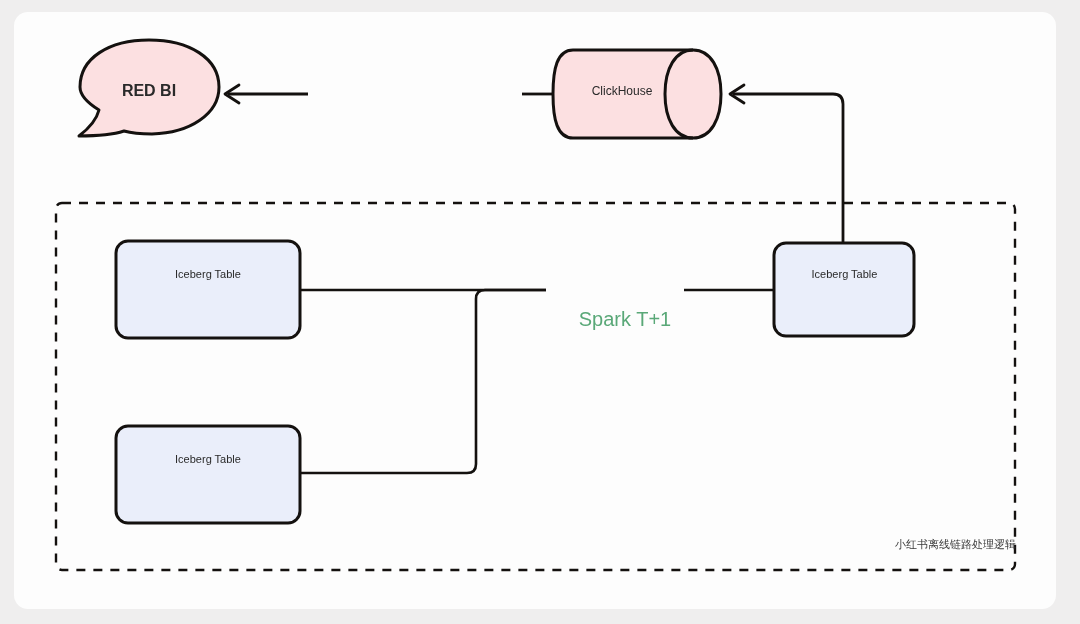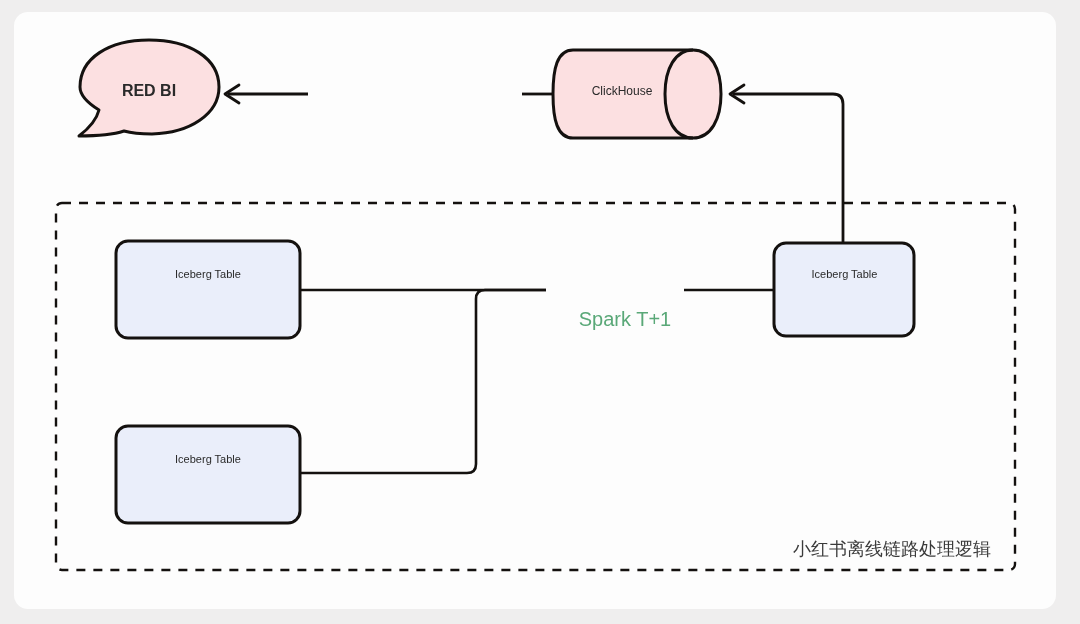--- a/index.html
+++ b/index.html
@@ -63,22 +63,22 @@
   #label-dws  { left: 772px; top: 267px; width: 145px; }
   #label-online-query {
     left: 315px; top: 85px; width: 200px;
     font-size: 15.5px; color: #5aa878;
   }
   #label-spark {
     left: 560px; top: 276px; width: 130px;
     font-size: 20px; color: #5aa878; margin-top: 32px;
   }
   #label-group-caption {
-    left: 793px; top: 537px; width: 196px;
-    font-size: 18px; color: #3a3a3a; text-align: right;
+    left: 820px; top: 537px; width: 196px;
+    font-size: 11px; color: #3a3a3a; text-align: right;
   }
 </style>
 </head>
 <body>
 
 <div id="stage">
   <div id="card"></div>
 
   <svg id="diagram" viewBox="0 0 1080 624" xmlns="http://www.w3.org/2000/svg">
 

